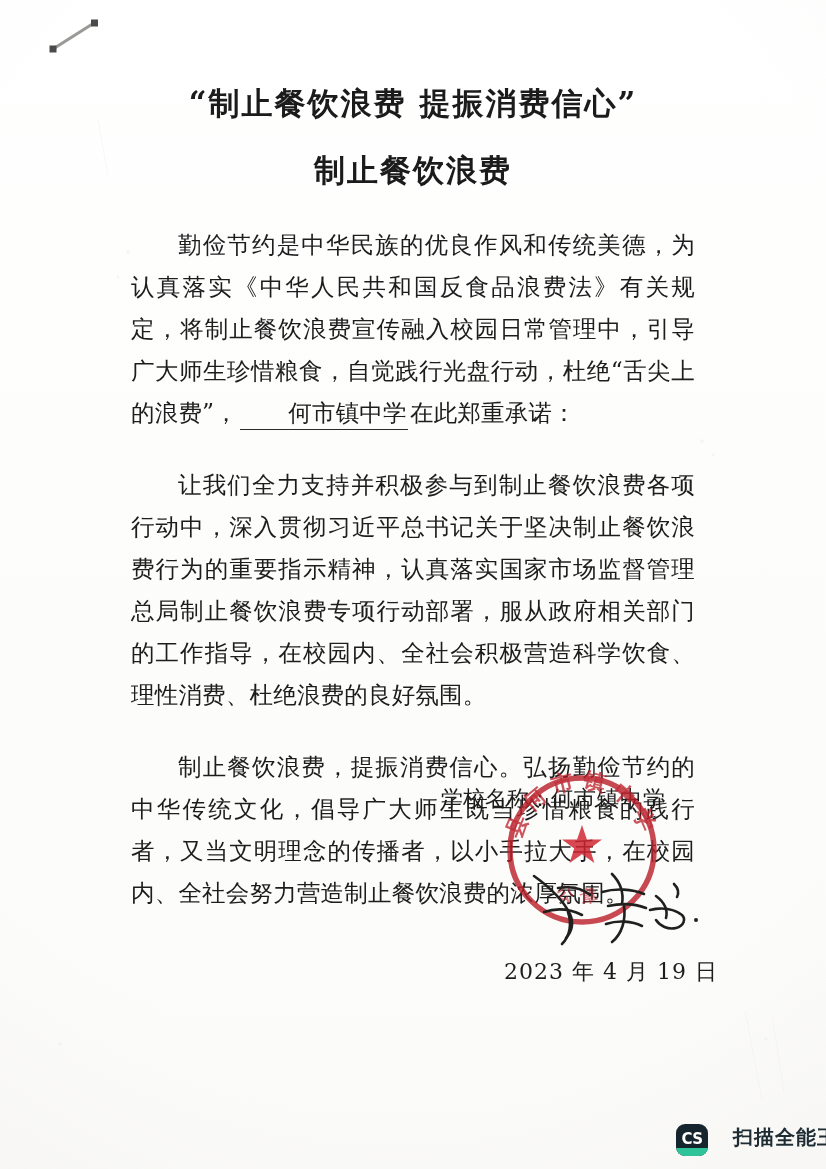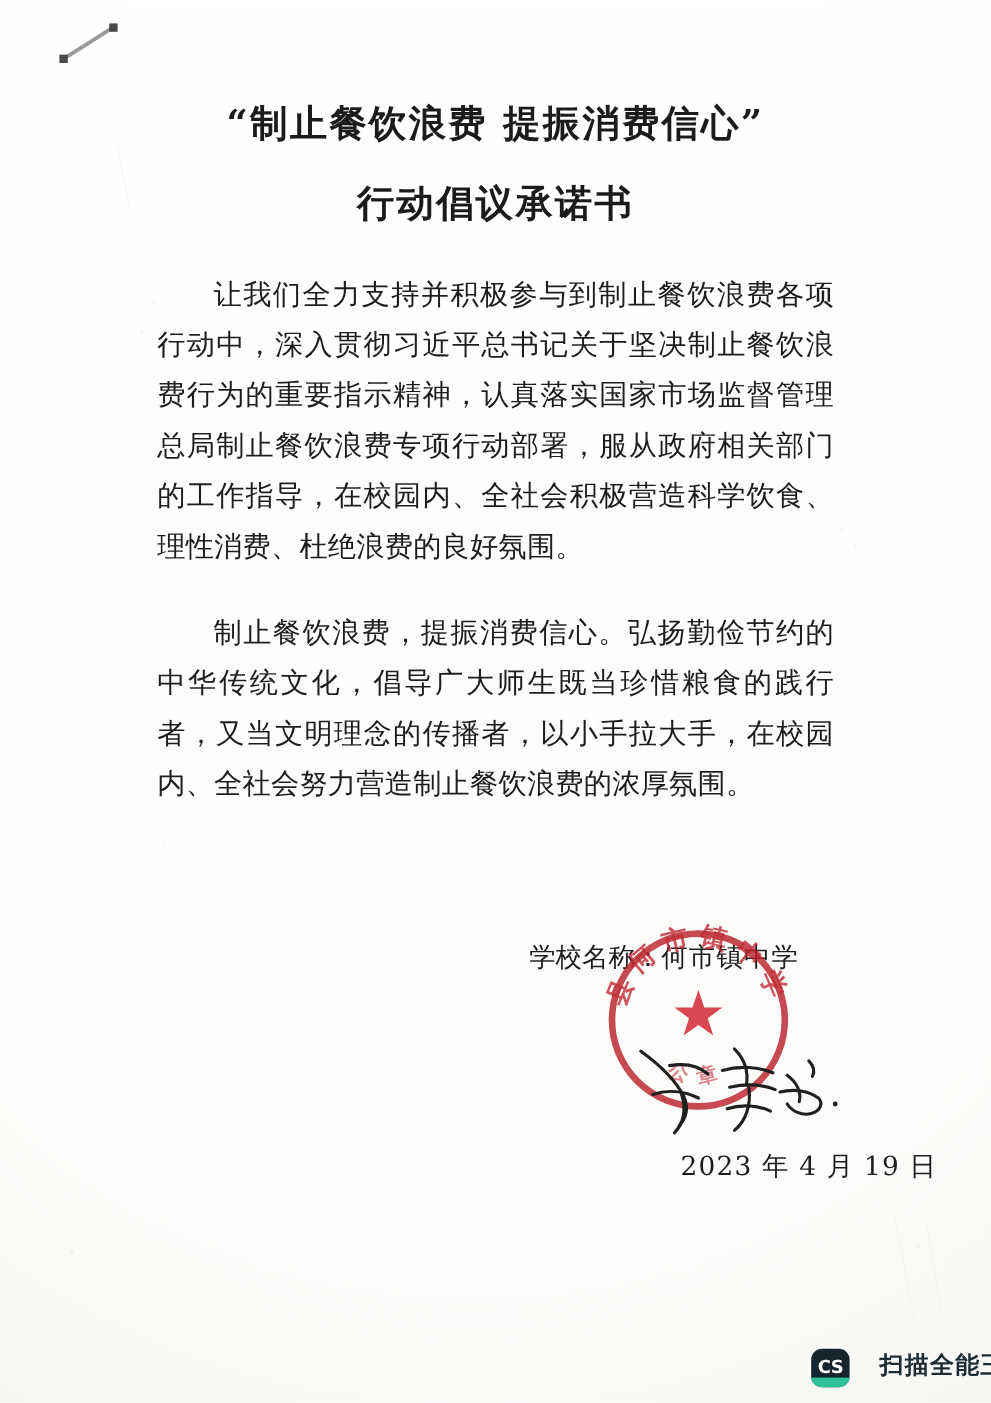--- a/index.html
+++ b/index.html
@@ -139,21 +139,21 @@
 
   .date-line {
     position: absolute;
     left: 441px;
     top: 957px;
     width: 340px;
     font-family: "DejaVu Serif", "Liberation Serif", serif;
     font-size: 22px;
     color: #1d1d1d;
     letter-spacing: 1px;
-    text-align: right;
+    text-align: center;
   }
 
   
   .watermark {
     position: absolute;
     left: 676px;
     top: 1124px;
     display: flex;
     gap: 25px;
   }
@@ -224,25 +224,26 @@
   </svg>
 
   <svg class="staple" viewBox="0 0 58 40">
     <line x1="7" y1="33" x2="48" y2="7" stroke="#9a9a98" stroke-width="3.2" stroke-linecap="round"></line>
     <rect x="3.5" y="29.5" width="7" height="7" fill="#4a4a48"></rect>
     <rect x="45" y="3.5" width="7" height="7" fill="#4a4a48"></rect>
   </svg>
 
   <div class="title-block">
     <div class="doc-title-1">“制止餐饮浪费  提振消费信心”</div>
-    <div class="doc-title-2">行动倡议承诺书</div>
+    <div class="doc-title-2">制止餐饮浪费</div>
   </div>
 
   <div class="body-block">
 
+    <p class="para indent"><span>勤俭节约是中华民族的优良作风和传统美德，为认真落实《中华人民共和国反食品浪费法》有关规定，将制止餐饮浪费宣传融入校园日常管理中，引导广大师生珍惜粮食，自觉践行光盘行动，杜绝“舌尖上的浪费”，</span><span class="fill-blank">何市镇中学</span><span>在此郑重承诺：</span></p>
 
     <p class="para indent">让我们全力支持并积极参与到制止餐饮浪费各项行动中，深入贯彻习近平总书记关于坚决制止餐饮浪费行为的重要指示精神，认真落实国家市场监督管理总局制止餐饮浪费专项行动部署，服从政府相关部门的工作指导，在校园内、全社会积极营造科学饮食、理性消费、杜绝浪费的良好氛围。</p>
 
     <p class="para indent">制止餐饮浪费，提振消费信心。弘扬勤俭节约的中华传统文化，倡导广大师生既当珍惜粮食的践行者，又当文明理念的传播者，以小手拉大手，在校园内、全社会努力营造制止餐饮浪费的浓厚氛围。</p>
 
   </div>
 
   <div class="sign-block">
     <div class="sign-row school"><span>学校名称：</span><span class="sign-value">何市镇中学</span></div>
   </div>

